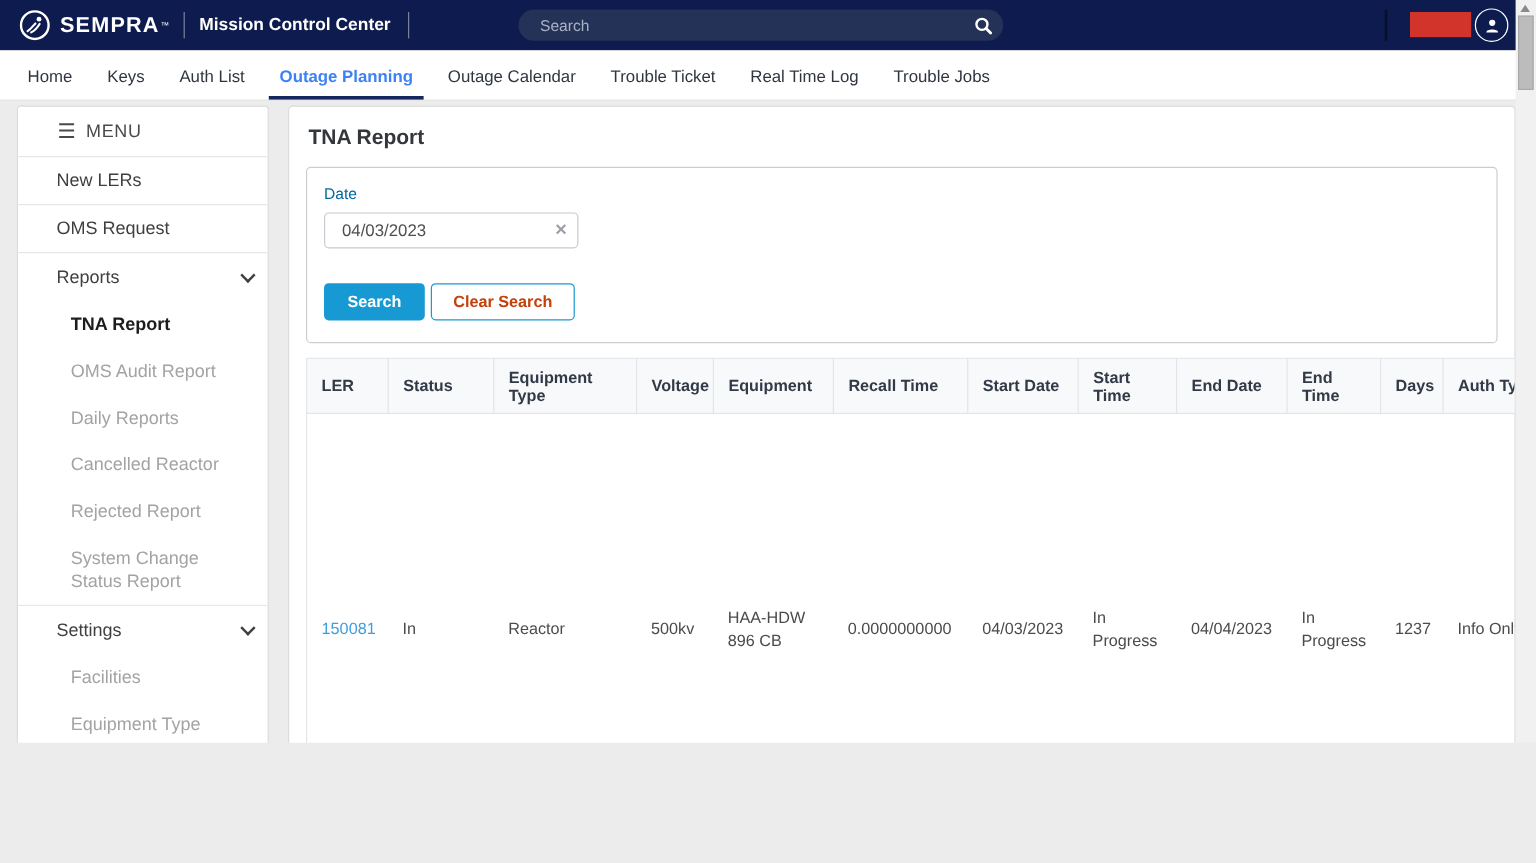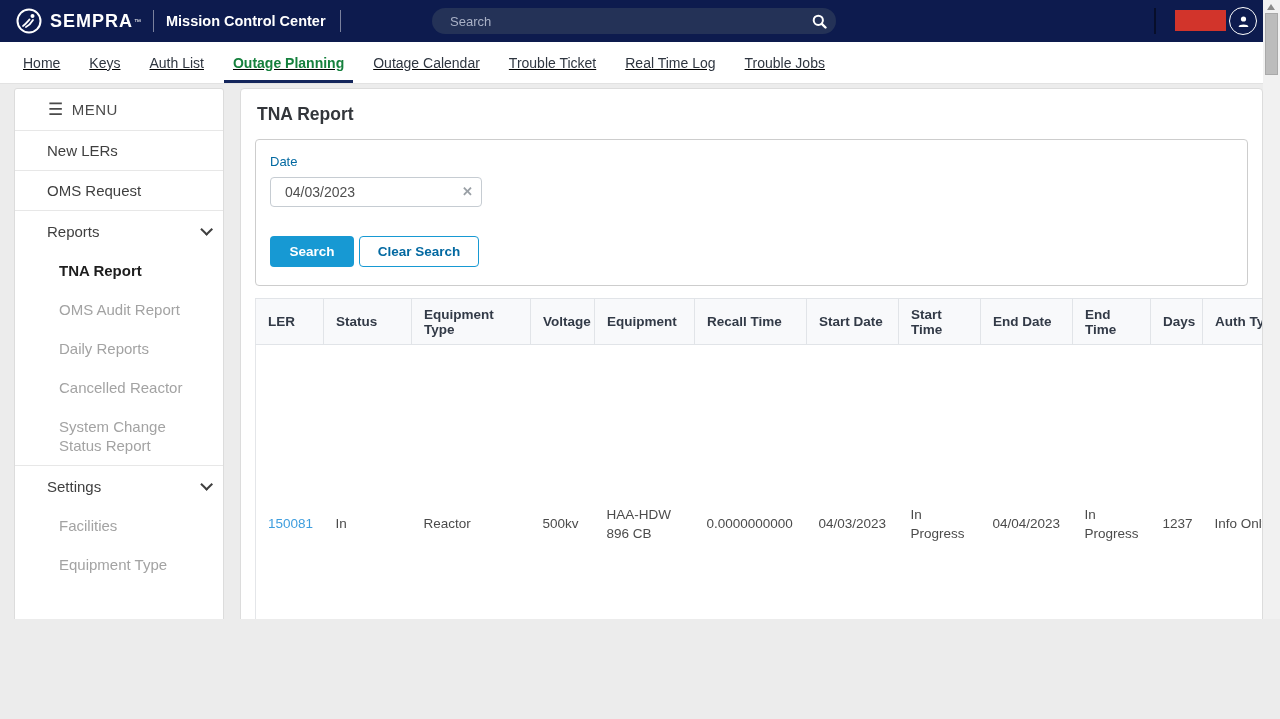--- a/index.html
+++ b/index.html
@@ -20,23 +20,23 @@
   .search-pill { position:absolute; left:432px; top:8px; width:404px; height:26px; background:#243257; border-radius:13px; display:flex; align-items:center; }
   .search-pill input { flex:1; background:transparent; border:none; outline:none; color:#dfe4f0; font-size:13px; padding:0 6px 0 18px; font-family:"Liberation Sans", sans-serif; }
   .search-pill input::placeholder { color:#a9b1c6; }
   .search-btn { width:34px; height:26px; background:transparent; border:none; display:flex; align-items:center; justify-content:center; cursor:pointer; }
 
   .right-divider { position:absolute; left:1154px; top:8px; width:2px; height:26px; background:rgba(0,0,0,0.45); }
   .redacted { position:absolute; left:1175px; top:10px; width:51px; height:21px; background:#d2342b; }
   .avatar { position:absolute; left:1229px; top:7px; width:28px; height:28px; border:1.5px solid #fff; border-radius:50%; display:flex; align-items:center; justify-content:center; background:transparent; }
 
   
-  .tabbar { position:absolute; left:0; top:42px; width:1280px; height:42px; background:#fff; border-bottom:1px solid #e2e2e2; display:flex; align-items:stretch; padding-left:23px;text-decoration:underline; }
+  .tabbar { position:absolute; left:0; top:42px; width:1280px; height:42px; background:#fff; border-bottom:1px solid #e2e2e2; display:flex; align-items:stretch; padding-left:23px; }
   .tab { display:flex; align-items:center; font-size:14px; color:#2f3640; margin-right:29px; position:relative; cursor:pointer; white-space:nowrap; }
-  .tab.active { color:#15803d; font-weight:bold; }
+  .tab.active { color:#3b82f6; font-weight:bold; }
   .tab.active::after { content:""; position:absolute; left:-9px; right:-9px; bottom:0; height:3px; background:#14265c; }
 
   
   .sidebar { position:absolute; left:14px; top:88px; width:210px; height:631px; background:#fff; border:1px solid #dcdcdc; border-radius:3px 3px 0 0; overflow:hidden; }
   .menu-row { height:42px; display:flex; align-items:center; padding-left:33px; border-bottom:1px solid #e7e7e7; color:#4a4a4a; font-size:15px; letter-spacing:0.5px; cursor:pointer; }
   .hamburger { margin-right:8px; font-size:17px; color:#4a4a4a; line-height:1; }
   .side-item { height:40px; display:flex; align-items:center; padding-left:32px; padding-right:6px; border-bottom:1px solid #e7e7e7; color:#3f3f3f; font-size:15px; cursor:pointer; }
   .side-item.group { justify-content:space-between; border-bottom:none; }
   .chev { width:9px; height:9px; border-right:2px solid #3f3f3f; border-bottom:2px solid #3f3f3f; transform:rotate(45deg) translateY(-3px); margin-right:8px; }
   .sub-item { padding:10px 12px 10px 44px; font-size:15px; line-height:19px; color:#a3a3a3; cursor:pointer; }
@@ -47,21 +47,21 @@
   .main-card { position:absolute; left:240px; top:88px; width:1023px; height:631px; background:#fff; border:1px solid #dcdcdc; border-radius:4px 4px 0 0; overflow:hidden; }
   .page-title { font-size:17.5px; font-weight:bold; color:#33363b; padding:15px 0 0 16px; height:36px; }
 
   .filter-panel { margin:14px 14px 0 14px; border:1px solid #cdcdcd; border-radius:4px; padding:14px 16px 18px 14px; }
   .field-label { font-size:13px; color:#0369a1; margin-bottom:8px; }
   .date-wrap { position:relative; width:212px; }
   .date-input { width:212px; height:30px; border:1px solid #c6ccd2; border-radius:4px; font-size:14px; color:#4f4f4f; padding:0 30px 0 14px; outline:none; font-family:"Liberation Sans", sans-serif; }
   .clear-x { position:absolute; right:9px; top:7px; font-size:13px; font-weight:bold; color:#9aa0a6; cursor:pointer; background:none; border:none; line-height:16px; }
   .btn-row { margin-top:29px; display:flex; gap:5px; }
   .btn-primary { width:84px; height:31px; background:#1799d3; color:#fff; font-weight:bold; font-size:13.5px; border:none; border-radius:4px; cursor:pointer; font-family:"Liberation Sans", sans-serif; }
-  .btn-outline { width:120px; height:31px; background:#fff; color:#0369a1; font-weight:bold; font-size:13.5px; border:1px solid #1799d3; border-radius:4px; cursor:pointer; font-family:"Liberation Sans", sans-serif; }
+  .btn-outline { width:120px; height:31px; background:#fff; color:#c2410c; font-weight:bold; font-size:13.5px; border:1px solid #1799d3; border-radius:4px; cursor:pointer; font-family:"Liberation Sans", sans-serif; }
 
   .table-wrap { margin:12px 0 0 14px; width:1009px; overflow:hidden; }
   table.grid { border-collapse:collapse; table-layout:fixed; width:1107px; border-left:1px solid #e4e6e9; }
   .grid th { height:46px; background:#f8f9fb; border-top:1px solid #e1e4e8; border-bottom:1px solid #e1e4e8; border-right:1px solid #e1e4e8; font-size:13.5px; font-weight:bold; color:#323a47; text-align:left; padding:0 8px 0 12px; cursor:pointer; }
   .grid td { height:358px; vertical-align:middle; font-size:13.5px; color:#4b4b4b; text-align:left; padding:0 10px 0 12px; border-bottom:1px solid #e6e6e6; line-height:19px; }
   .grid td.ler a { color:#3f9ede; text-decoration:none; cursor:pointer; }
   .grid td.nowrap { white-space:nowrap; }
   col.c0{width:68px} col.c1{width:88px} col.c2{width:119px} col.c3{width:64px}
   col.c4{width:100px} col.c5{width:112px} col.c6{width:92px} col.c7{width:82px}
   col.c8{width:92px} col.c9{width:78px} col.c10{width:52px} col.c11{width:160px}
@@ -131,20 +131,21 @@
     <div class="side-item">OMS Request</div>
 
     <div class="side-item group">
       <span>Reports</span>
       <span class="chev"></span>
     </div>
     <div class="sub-item active">TNA Report</div>
     <div class="sub-item">OMS Audit Report</div>
     <div class="sub-item">Daily Reports</div>
     <div class="sub-item">Cancelled Reactor</div>
+    <div class="sub-item">Rejected Report</div>
     <div class="sub-item">System Change Status Report</div>
 
     <div class="side-divider"></div>
     <div class="side-item group">
       <span>Settings</span>
       <span class="chev"></span>
     </div>
     <div class="sub-item">Facilities</div>
     <div class="sub-item">Equipment Type</div>
   </div>

